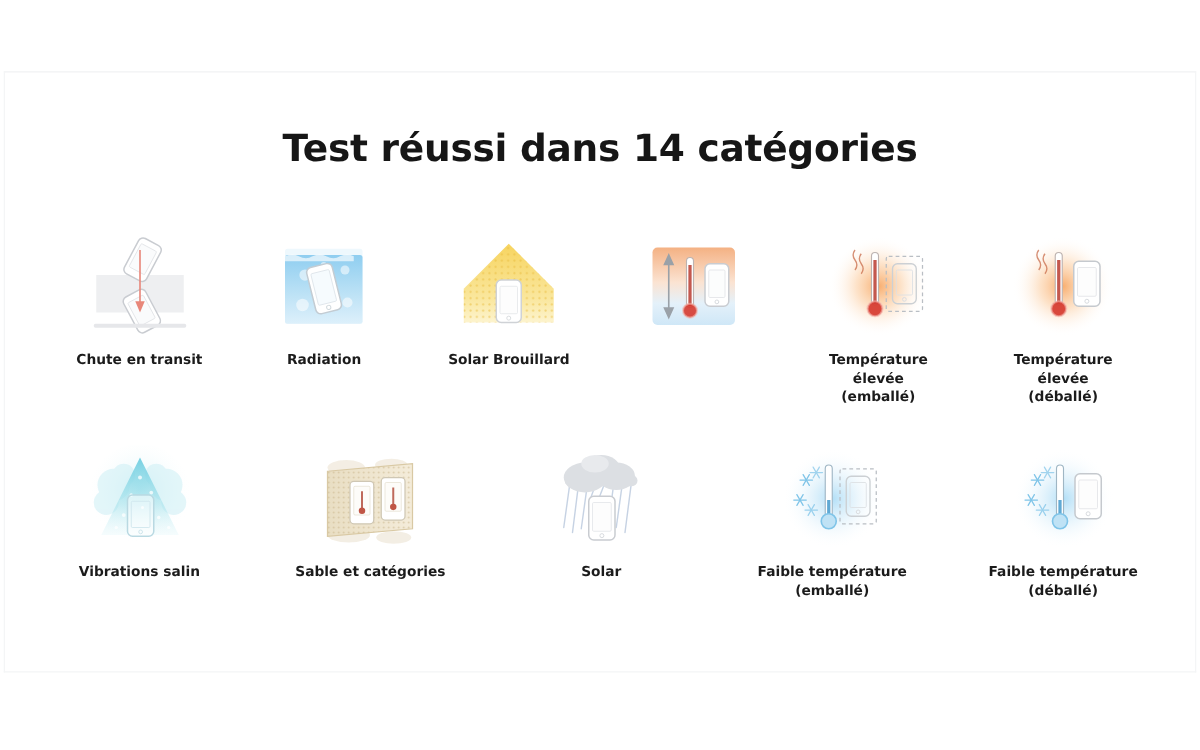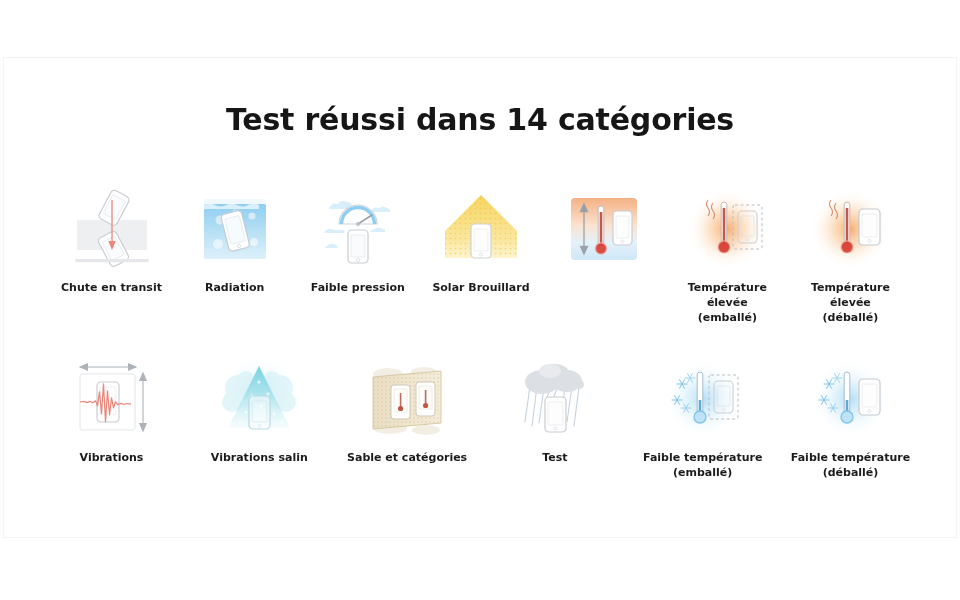--- a/index.html
+++ b/index.html
@@ -138,41 +138,20 @@
               <g transform="rotate(-14 43 46)">
                 <rect x="33" y="26" width="21" height="38" rx="4" fill="#ffffff" stroke="#c3ccd3" stroke-width="1.2"></rect>
                 <rect x="36" y="31" width="15" height="26" rx="1" fill="#f6fbfe" stroke="#dfe6eb" stroke-width="0.7"></rect>
                 <circle cx="43.5" cy="60.5" r="1.7" fill="none" stroke="#d2dade" stroke-width="0.8"></circle>
               </g>
             </svg>
           </div>
           <div class="cell-label">Radiation</div>
         </div>
 
-        <div class="cell">
-          <div class="icon-box">
-            <svg width="86" height="86" viewBox="0 0 86 86">
-              <g fill="#d8eefb" opacity="0.95">
-                <path d="M14 22 q3 -6 9 -4 q3 -5 9 -2 q5 0 5 4 q0 3 -4 3 l-17 0 q-3 0 -2 -1 z"></path>
-                <path d="M56 25 q3 -5 8 -3 q4 -3 8 0 q4 1 3 4 l-20 0 q-2 0 1 -1 z"></path>
-                <path d="M10 45 q4 -4 9 -1 l10 0 q2 2 -1 3 l-17 0 q-3 0 -1 -2 z"></path>
-                <path d="M58 44 q4 -4 10 -1 q3 1 2 3 l-14 0 q-2 -1 2 -2 z"></path>
-                <path d="M12 60 q4 -4 9 -1 q3 1 1 3 l-11 0 q-2 -1 1 -2 z"></path>
-              </g>
-              <path d="M24 38 a19 19 0 0 1 38 0 z" fill="#ffffff" stroke="#cfd3d8" stroke-width="1.2"></path>
-              <path d="M26.5 38 a16.5 16.5 0 0 1 33 0" fill="none" stroke="#8fcef0" stroke-width="3.4"></path>
-              <line x1="43" y1="38" x2="57" y2="29" stroke="#9aa1a8" stroke-width="1.5" stroke-linecap="round"></line>
-              <circle cx="43" cy="38" r="1.9" fill="#b9bfc6"></circle>
-              <rect x="33" y="44" width="20" height="33" rx="4" fill="#ffffff" stroke="#c9ccd1" stroke-width="1.2"></rect>
-              <rect x="36" y="49" width="14" height="22" rx="1" fill="#fafbfc" stroke="#e3e5e8" stroke-width="0.7"></rect>
-              <circle cx="43" cy="74" r="1.6" fill="none" stroke="#d8dbdf" stroke-width="0.8"></circle>
-            </svg>
-          </div>
-          <div class="cell-label">Faible pression</div>
-        </div>
 
         <div class="cell">
           <div class="icon-box">
             <svg width="86" height="86" viewBox="0 0 86 86">
               <defs>
                 <linearGradient id="sun-beam" x1="0" y1="0" x2="0" y2="1">
                   <stop offset="0%" stop-color="#f7d45f"></stop>
                   <stop offset="70%" stop-color="#fae79e"></stop>
                   <stop offset="100%" stop-color="#fdf4cf"></stop>
                 </linearGradient>
@@ -272,39 +251,20 @@
             </svg>
           </div>
           <div class="cell-label">Température élevée
 (déballé)</div>
         </div>
 
       </div>
 
       <div class="row" id="row-2">
 
-        <div class="cell">
-          <div class="icon-box">
-            <svg width="86" height="86" viewBox="0 0 86 86">
-              <g stroke="#aeb3b9" stroke-width="1.1" fill="#aeb3b9">
-                <line x1="16" y1="11" x2="62" y2="11"></line>
-                <polygon points="11,11 18.5,7.8 18.5,14.2"></polygon>
-                <polygon points="67,11 59.5,7.8 59.5,14.2"></polygon>
-                <line x1="74" y1="22" x2="74" y2="70"></line>
-                <polygon points="74,17 70.8,24.5 77.2,24.5"></polygon>
-                <polygon points="74,75 70.8,67.5 77.2,67.5"></polygon>
-              </g>
-              <rect x="11" y="18" width="55" height="56" rx="2" fill="#ffffff" stroke="#e1e4e7" stroke-width="1"></rect>
-              <rect x="28" y="26" width="22" height="40" rx="4" fill="#ffffff" stroke="#c9ccd1" stroke-width="1.2"></rect>
-              <rect x="31" y="31" width="16" height="28" rx="1" fill="#fdfdfd" stroke="#e8eaec" stroke-width="0.6"></rect>
-              <path d="M11 46 l4 -0.6 l3 1.2 l3 -1.2 l3 1.4 l2.5 -2 l2 5 l2 -14 l2 22 l2 -30 l2 38 l2 -31 l2 24 l2 -17 l2 10 l2 -6 l2.5 3 l3 -1.5 l3 1.2 l3 -1 l4 0.6" fill="none" stroke="#e8877a" stroke-width="1.25" stroke-linejoin="round"></path>
-            </svg>
-          </div>
-          <div class="cell-label">Vibrations</div>
-        </div>
 
 
         <div class="cell">
           <div class="icon-box">
             <svg width="86" height="86" viewBox="0 0 86 86">
               <defs>
                 <linearGradient id="fog-cone" x1="0" y1="0" x2="0" y2="1">
                   <stop offset="0%" stop-color="#5ec8dd" stop-opacity="0.85"></stop>
                   <stop offset="60%" stop-color="#9fe0ea" stop-opacity="0.55"></stop>
                   <stop offset="100%" stop-color="#d8f4f8" stop-opacity="0.25"></stop>
@@ -399,21 +359,21 @@
                 <ellipse cx="55" cy="25" rx="15" ry="11"></ellipse>
                 <ellipse cx="43" cy="19" rx="15" ry="11"></ellipse>
                 <rect x="14" y="24" width="58" height="9" rx="4.5"></rect>
               </g>
               <ellipse cx="38" cy="15" rx="11" ry="7" fill="#e8eaed"></ellipse>
               <rect x="33" y="41" width="21" height="35" rx="4" fill="#ffffff" stroke="#c9ccd1" stroke-width="1.2"></rect>
               <rect x="36" y="46" width="15" height="23" rx="1" fill="#fdfdfd" stroke="#e5e7ea" stroke-width="0.7"></rect>
               <circle cx="43.5" cy="72.5" r="1.6" fill="none" stroke="#d8dbdf" stroke-width="0.8"></circle>
             </svg>
           </div>
-          <div class="cell-label">Test</div>
+          <div class="cell-label">Solar</div>
         </div>
 
         <div class="cell">
           <div class="icon-box">
             <svg width="86" height="86" viewBox="0 0 86 86">
               <defs>
                 <radialGradient id="cold-glow-a" cx="50%" cy="50%" r="50%">
                   <stop offset="0%" stop-color="#9fd7f5" stop-opacity="0.8"></stop>
                   <stop offset="45%" stop-color="#cfeaf9" stop-opacity="0.5"></stop>
                   <stop offset="100%" stop-color="#ffffff" stop-opacity="0"></stop>

